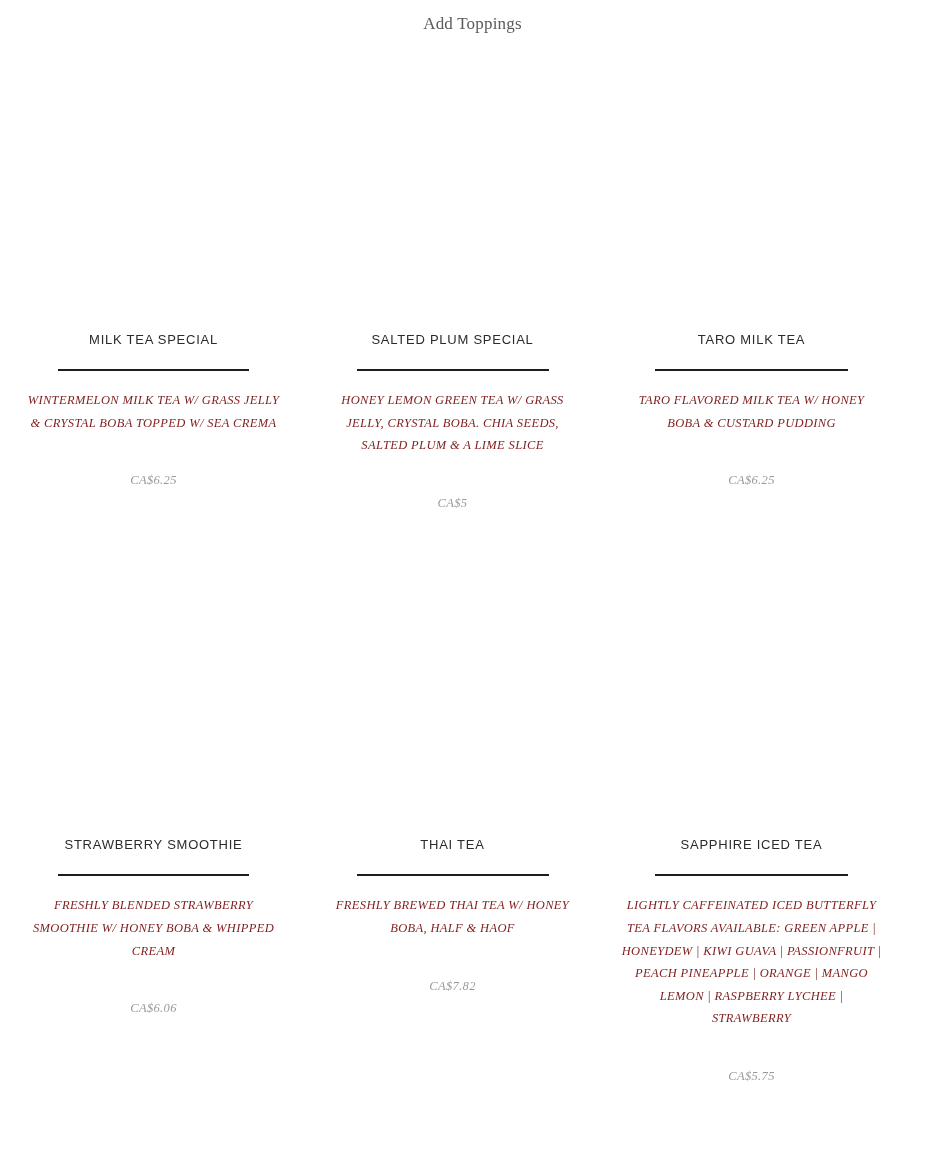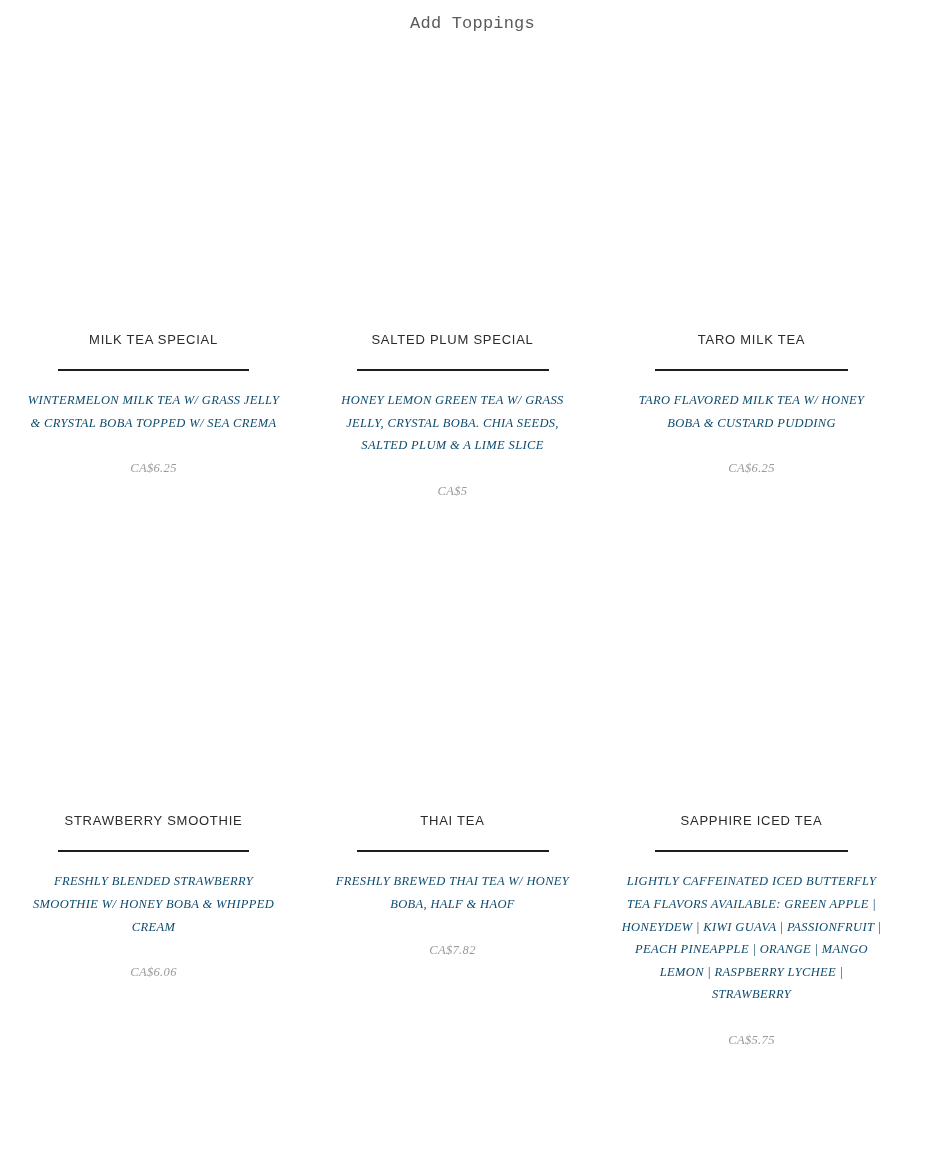--- a/index.html
+++ b/index.html
@@ -20,21 +20,21 @@
     width: 945px;
     height: 1172px;
     position: relative;
     background: #fff;
   }
 
   
   .section-heading {
     width: 100%;
     text-align: center;
-    font-family: Liberation Mono, monospace;
+    font-family: Liberation Serif, serif;
     font-size: 17px;
     font-weight: 400;
     color: #5a5a5a;
     letter-spacing: 0.2px;
     padding-top: 13px;
     line-height: 22px;
   }
 
   
   .menu-grid {
@@ -79,36 +79,36 @@
     width: 191px;
     height: 2px;
     background: #1d1d1d;
     margin: 13px 0 18px 0;
   }
 
   .item-desc {
     font-family: "Liberation Serif", "Liberation Sans", serif;
     font-size: 12.5px;
     font-style: italic;
-    color: #0c4a6e;
+    color: #7f1d1d;
     letter-spacing: 0.35px;
     line-height: 22.6px;
     text-transform: uppercase;
     margin: 0;
     max-width: 252px;
   }
 
   .item-price {
     font-family: "Liberation Serif", "Liberation Sans", serif;
     font-size: 12.5px;
     font-style: italic;
     color: #9a9a9a;
     letter-spacing: 0.35px;
     line-height: 22.6px;
-    margin: 0;
+    margin: 12px;
     padding-top: 23px;
   }
 
   
   .menu-item[data-col="0"] .item-rule { width: 191px; }
   .menu-item[data-col="1"] .item-rule { width: 192px; }
   .menu-item[data-col="2"] .item-rule { width: 193px; }
 
   .menu-item[data-col="2"] .item-desc { max-width: 262px; }
 </style>

